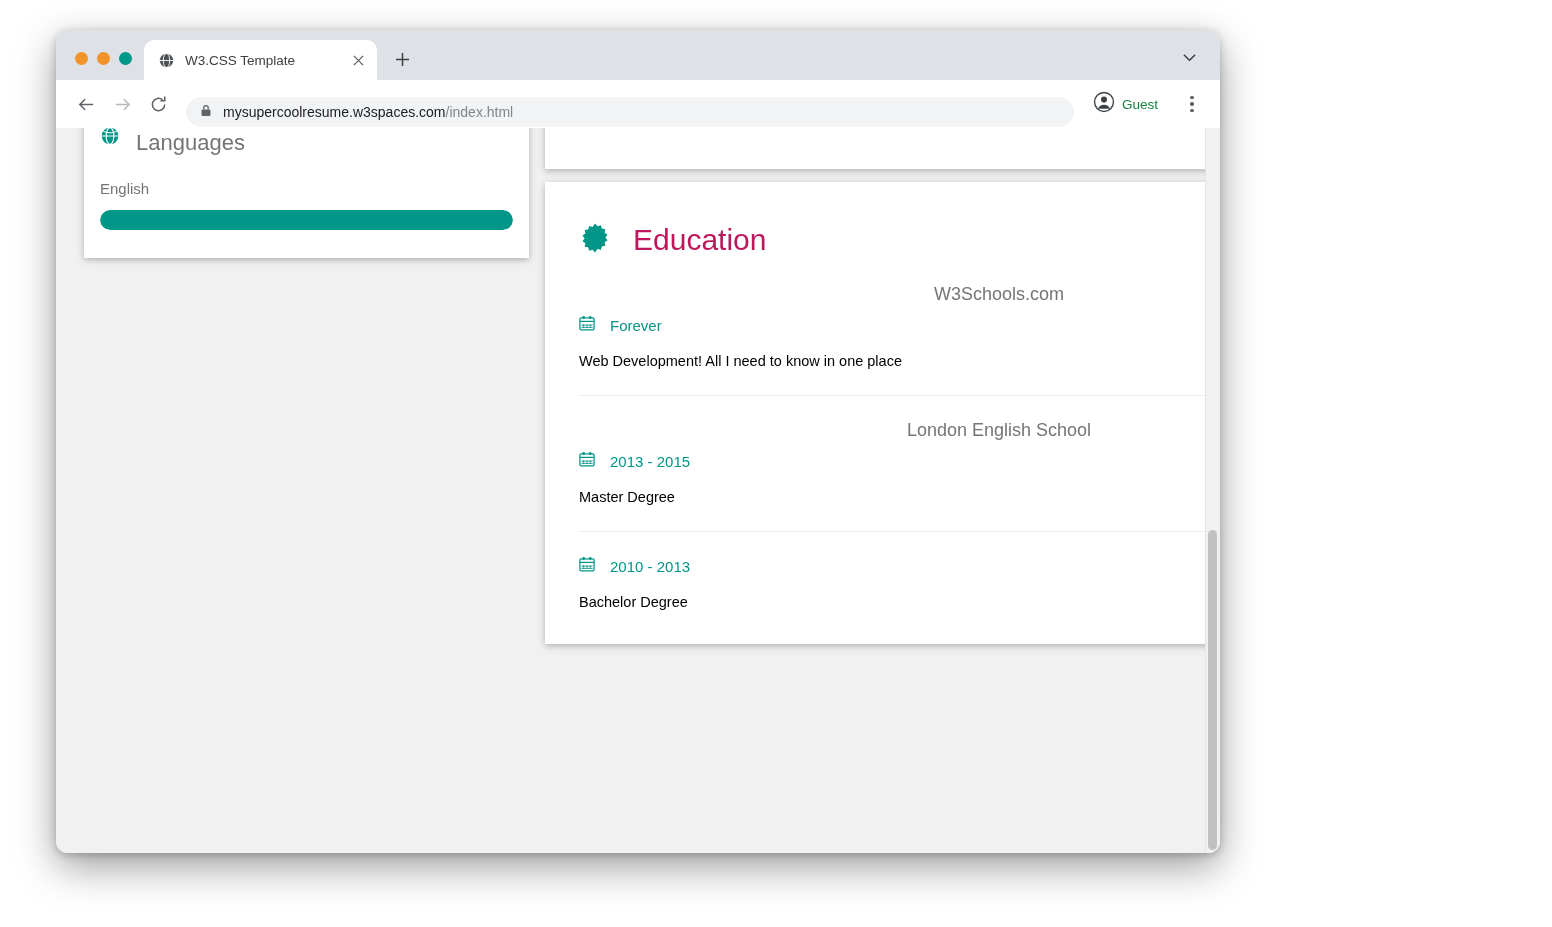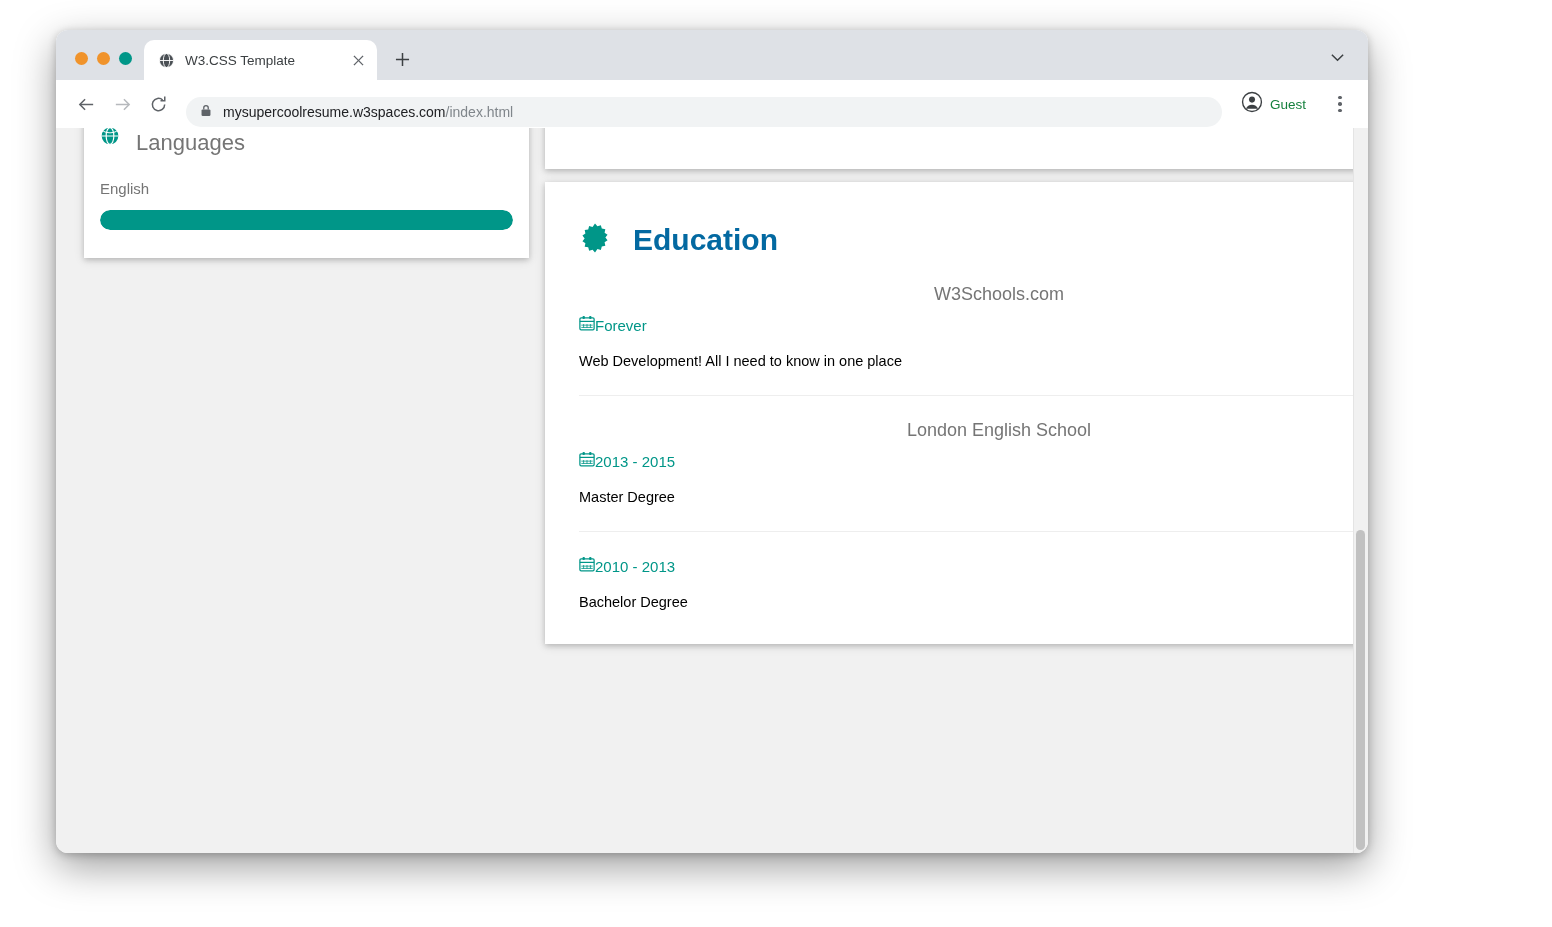--- a/index.html
+++ b/index.html
@@ -7,21 +7,21 @@
     width: 1552px; height: 927px;
     background: #ffffff;
     font-family: "Liberation Sans", sans-serif;
     overflow: hidden;
   }
 
   
   .window {
     position: absolute;
     left: 56px; top: 30px;
-    width: 1312px; height: 823px;
+    width: 1164px; height: 823px;
     background: #ffffff;
     border-radius: 12px;
     box-shadow: 0 14px 40px rgba(0,0,0,0.38), 0 2px 8px rgba(0,0,0,0.22);
     overflow: hidden;
   }
 
   
   .tabstrip {
     position: relative;
     height: 50px;
@@ -176,26 +176,26 @@
     left: 489px; top: 54px;
     width: 908px;
     background: #ffffff;
     box-shadow: 0 2px 5px 0 rgba(0,0,0,0.16), 0 2px 10px 0 rgba(0,0,0,0.12);
     padding: 28px 34px 34px 34px;
   }
   .edu-head {
     display: flex; align-items: center; gap: 22px;
     margin: 12px 0 26px 0;
   }
-  .edu-head-text { font-size: 30px; color: #0369a1; font-weight: 700; }
+  .edu-head-text { font-size: 30px; color: #be185d; font-weight: 400; }
 
   .edu-item { padding: 0; }
   .edu-school { font-size: 18px; color: #757575; margin-bottom: 10px; text-align: center; }
   .edu-date-row {
-    display: flex; align-items: center; gap: 0;
+    display: flex; align-items: center; gap: 15px;
     margin-bottom: 18px;
   }
   .edu-date { font-size: 15px; color: #009688; }
   .edu-desc { font-size: 14.5px; color: #000000; }
   .edu-hr {
     border: 0; border-top: 1px solid #eeeeee;
     margin: 26px 0 24px 0;
   }
 </style>
 </head>

